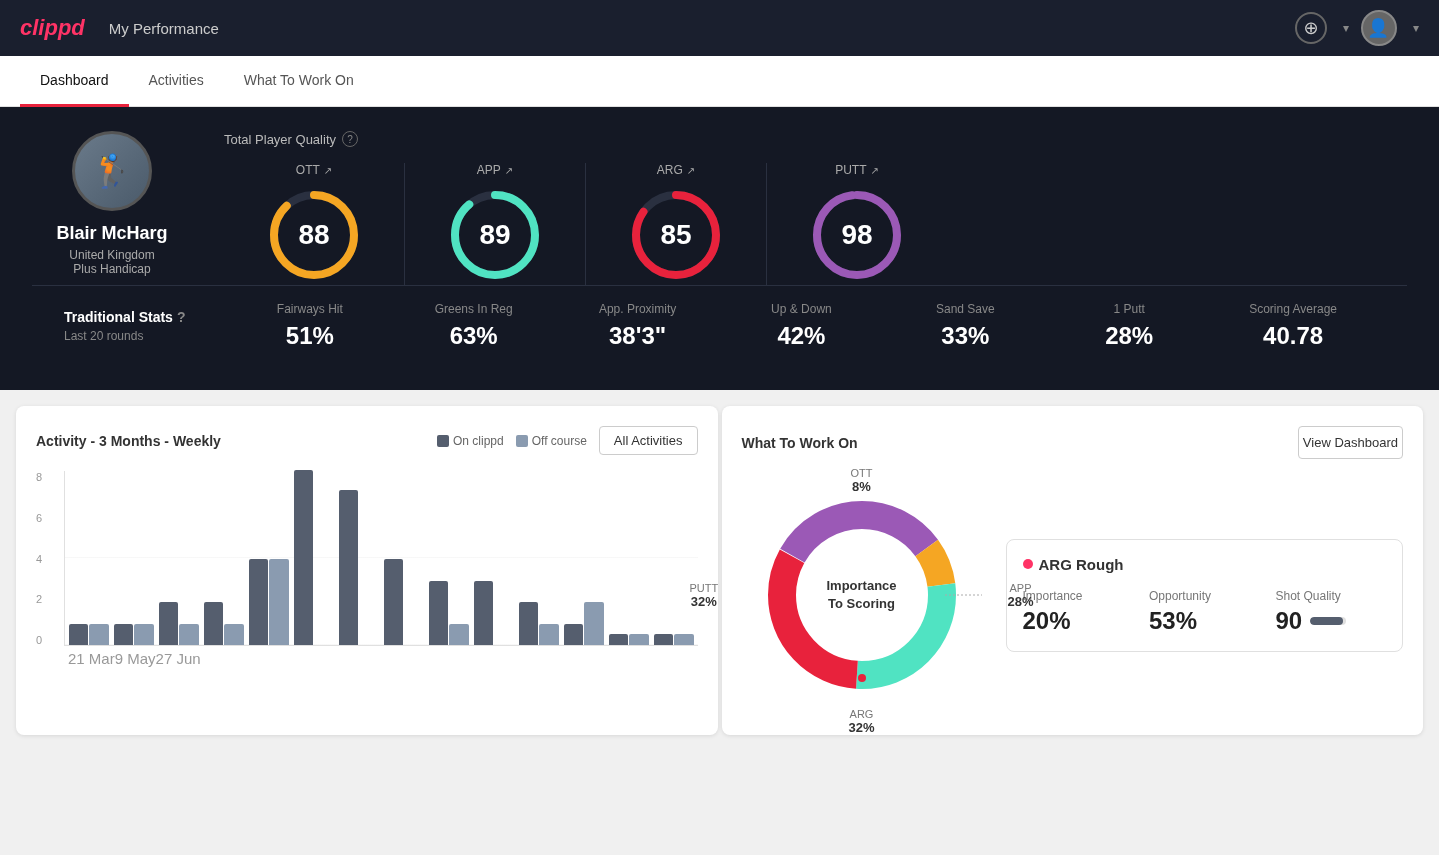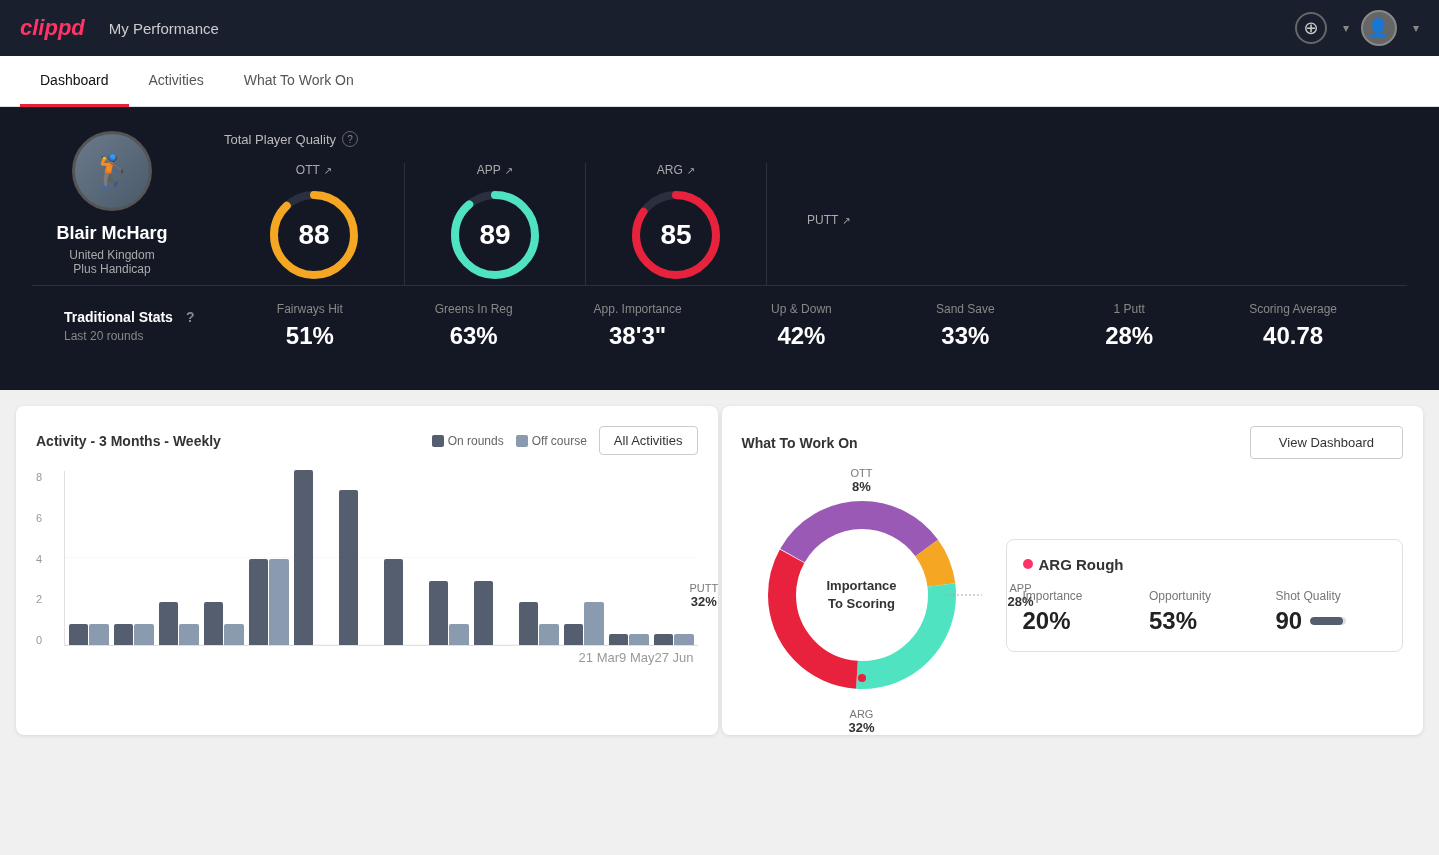--- a/index.html
+++ b/index.html
@@ -98,21 +98,21 @@
       border-top: 1px solid #2a3040;
       display: flex;
       align-items: center;
       padding: 16px 32px;
       gap: 0;
     }
     .stat-item { flex: 1; text-align: center; }
     .stat-item:first-child { text-align: left; }
     .stat-label { font-size: 12px; color: #888; margin-bottom: 6px; }
     .stat-value { font-size: 24px; font-weight: 600; color: #fff; }
-    .trad-stats-label { font-size: 14px; font-weight: 600; color: #fff; display: flex; align-items: center; gap: 13px; }
+    .trad-stats-label { font-size: 14px; font-weight: 600; color: #fff; display: flex; align-items: center; gap: 4px; }
     .trad-stats-sub { font-size: 12px; color: #888; margin-top: 4px; }
 
     
     .bottom-section {
       display: flex;
       gap: 4px;
       padding: 16px;
       background: #f0f0f0;
     }
 
@@ -154,21 +154,21 @@
       padding: 16px;
     }
     .detail-card-title { font-size: 15px; font-weight: 700; color: #333; margin-bottom: 16px; display: flex; align-items: center; gap: 6px; }
     .red-dot { width: 10px; height: 10px; border-radius: 50%; background: #ff3366; }
     .detail-metrics { display: flex; gap: 16px; }
     .detail-metric { flex: 1; }
     .detail-metric-label { font-size: 12px; color: #777; margin-bottom: 4px; }
     .detail-metric-value { font-size: 24px; font-weight: 700; color: #222; }
 
     .view-dashboard-btn {
-      border: 1px solid #ccc; background: #fff; padding: 8px 28px;
+      border: 1px solid #ccc; background: #fff; padding: 8px 4px;
       border-radius: 4px; font-size: 13px; cursor: pointer; color: #333;
     }
   </style>
 </head>
 <body>
 
 <nav class="top-nav">
   <div class="logo">
     <span class="logo-text">clippd</span>
     <span class="nav-title">My Performance</span>
@@ -251,20 +251,27 @@
             </svg>
             <div class="circle-value">85</div>
           </div>
         </div>
 
         <div class="score-card">
           <div class="score-card-label">
             <span>PUTT</span>
             <span class="arrow-up">↗</span>
           </div>
+          <div class="circle-wrapper">
+            <svg class="circle-svg" width="100" height="100" viewBox="0 0 100 100">
+              <circle class="circle-bg" cx="50" cy="50" r="40"></circle>
+              <circle class="circle-progress" cx="50" cy="50" r="40" stroke="#9b59b6" stroke-dasharray="251" stroke-dashoffset="5"></circle>
+            </svg>
+            <div class="circle-value">98</div>
+          </div>
         </div>
       </div>
     </div>
   </div>
 
   <div class="stats-bar">
     <div class="stat-item">
       <div class="trad-stats-label">
         <span>Traditional Stats</span>
         <span class="help-icon" style="border-color:#555; color:#888;">?</span>
@@ -273,21 +280,21 @@
     </div>
     <div class="stat-item">
       <div class="stat-label">Fairways Hit</div>
       <div class="stat-value">51%</div>
     </div>
     <div class="stat-item">
       <div class="stat-label">Greens In Reg</div>
       <div class="stat-value">63%</div>
     </div>
     <div class="stat-item">
-      <div class="stat-label">App. Importance</div>
+      <div class="stat-label">App. Proximity</div>
       <div class="stat-value">38'3"</div>
     </div>
     <div class="stat-item">
       <div class="stat-label">Up &amp; Down</div>
       <div class="stat-value">42%</div>
     </div>
     <div class="stat-item">
       <div class="stat-label">Sand Save</div>
       <div class="stat-value">33%</div>
     </div>
@@ -304,21 +311,21 @@
 
 <div class="bottom-section">
 
   <div class="activity-card">
     <div class="card-header">
       <span class="card-title">Activity - 3 Months - Weekly</span>
       <div style="display:flex;align-items:center;gap:12px;">
         <div class="legend">
           <div class="legend-item">
             <div class="legend-dot" style="background:#555e6e;"></div>
-            <span>On rounds</span>
+            <span>On clippd</span>
           </div>
           <div class="legend-item">
             <div class="legend-dot" style="background:#8a9bb0;"></div>
             <span>Off course</span>
           </div>
         </div>
         <button class="all-activities-btn">All Activities</button>
       </div>
     </div>
 
@@ -382,21 +389,21 @@
         </div>
         <div class="bar-group" style="flex:1;display:flex;gap:1px;align-items:flex-end;">
           <div class="bar" style="flex:1;height:11px;background:#555e6e;border-radius:2px 2px 0 0;"></div>
           <div class="bar" style="flex:1;height:11px;background:#8a9bb0;border-radius:2px 2px 0 0;"></div>
         </div>
         <div class="bar-group" style="flex:1;display:flex;gap:1px;align-items:flex-end;">
           <div class="bar" style="flex:1;height:11px;background:#555e6e;border-radius:2px 2px 0 0;"></div>
           <div class="bar" style="flex:1;height:11px;background:#8a9bb0;border-radius:2px 2px 0 0;"></div>
         </div>
       </div>
-      <div style="display:flex;justify-content:flex-end;padding:4px 4px 0;font-size:13px;color:#999;">
+      <div style="display:flex;justify-content:flex-start;padding:4px 4px 0;font-size:15px;color:#999;">
         <span>21 Mar</span>
         <span>9 May</span>
         <span>27 Jun</span>
       </div>
     </div>
   </div>
 
   <div class="work-on-card">
     <div class="card-header">
       <span class="card-title">What To Work On</span>

